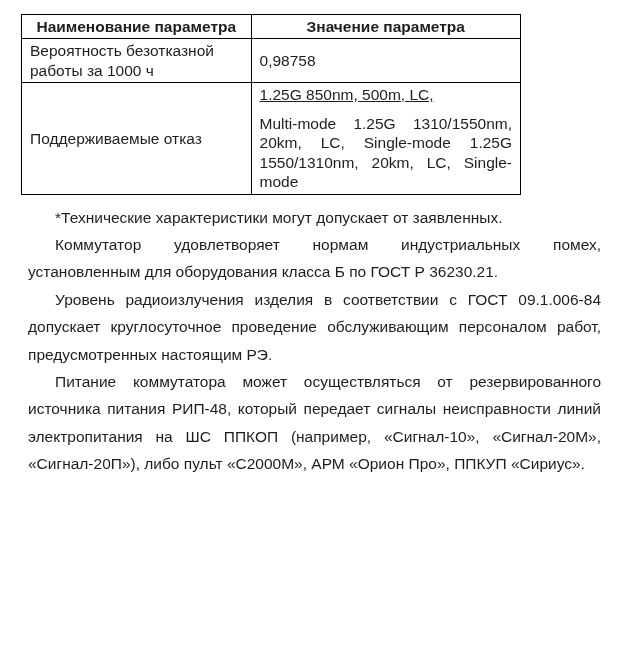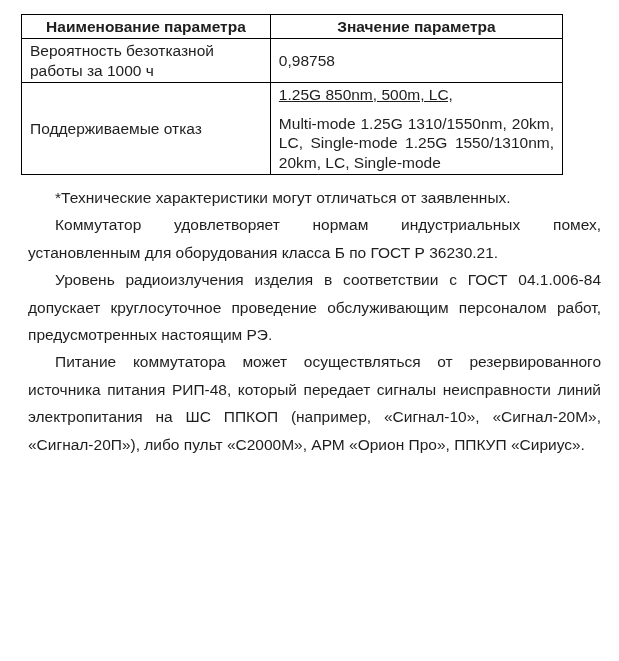--- a/index.html
+++ b/index.html
@@ -12,21 +12,21 @@
     width: 619px;
     height: 661px;
     background: #ffffff;
     font-family: "Liberation Sans", "DejaVu Sans", sans-serif;
     color: #1e1e1e;
     overflow: hidden;
   }
   table.params {
     border-collapse: collapse;
     margin: 14px 12px 0 21px;
-    width: 542px;
+    width: 500px;
     table-layout: fixed;
   }
   table.params th, table.params td {
     border: 1.5px solid #000000;
     font-size: 15.5px;
     line-height: 19.5px;
     vertical-align: middle;
     padding: 2px 8px;
   }
   table.params th {
@@ -80,19 +80,19 @@
         <td class="name-cell">Поддерживаемые отказ</td>
         <td class="value-cell modules-cell">
           <p class="first">1.25G 850nm, 500m, LC,</p>
           <p class="justify">Multi-mode 1.25G 1310/1550nm, 20km, LC, Single-mode 1.25G 1550/1310nm, 20km, LC, Single-mode</p>
         </td>
       </tr>
     </tbody>
   </table>
 
   <div class="text-block">
-    <p>*Технические характеристики могут отличаться от заявленных.</p>
+    <p>*Технические характеристики могут допускает от заявленных.</p>
     <p>Коммутатор удовлетворяет нормам индустриальных помех, установленным для оборудования класса Б по ГОСТ Р 36230.21.</p>
-    <p>Уровень радиоизлучения изделия в соответствии с ГОСТ 04.1.006-84 допускает круглосуточное проведение обслуживающим персоналом работ, предусмотренных настоящим РЭ.</p>
+    <p>Уровень радиоизлучения изделия в соответствии с ГОСТ 09.1.006-84 допускает круглосуточное проведение обслуживающим персоналом работ, предусмотренных настоящим РЭ.</p>
     <p>Питание коммутатора может осуществляться от резервированного источника питания РИП-48, который передает сигналы неисправности линий электропитания на ШС ППКОП (например, «Сигнал-10», «Сигнал-20М», «Сигнал-20П»), либо пульт «С2000М», АРМ «Орион Про», ППКУП «Сириус».</p>
   </div>
 
 </div>
 
 </body></html>

